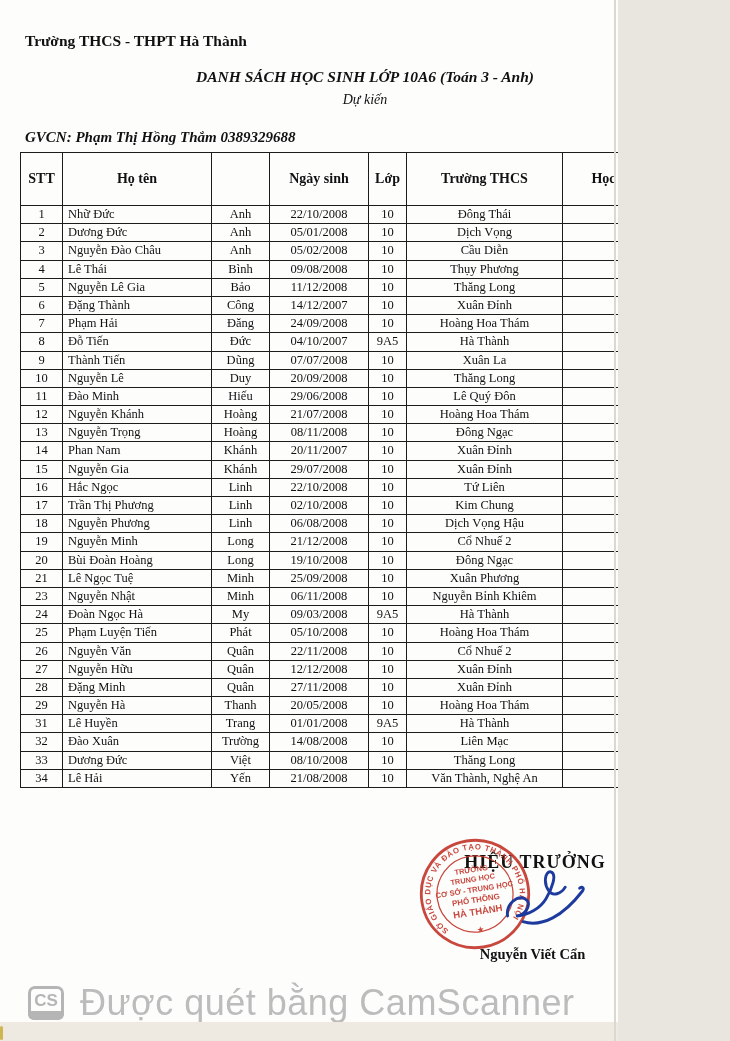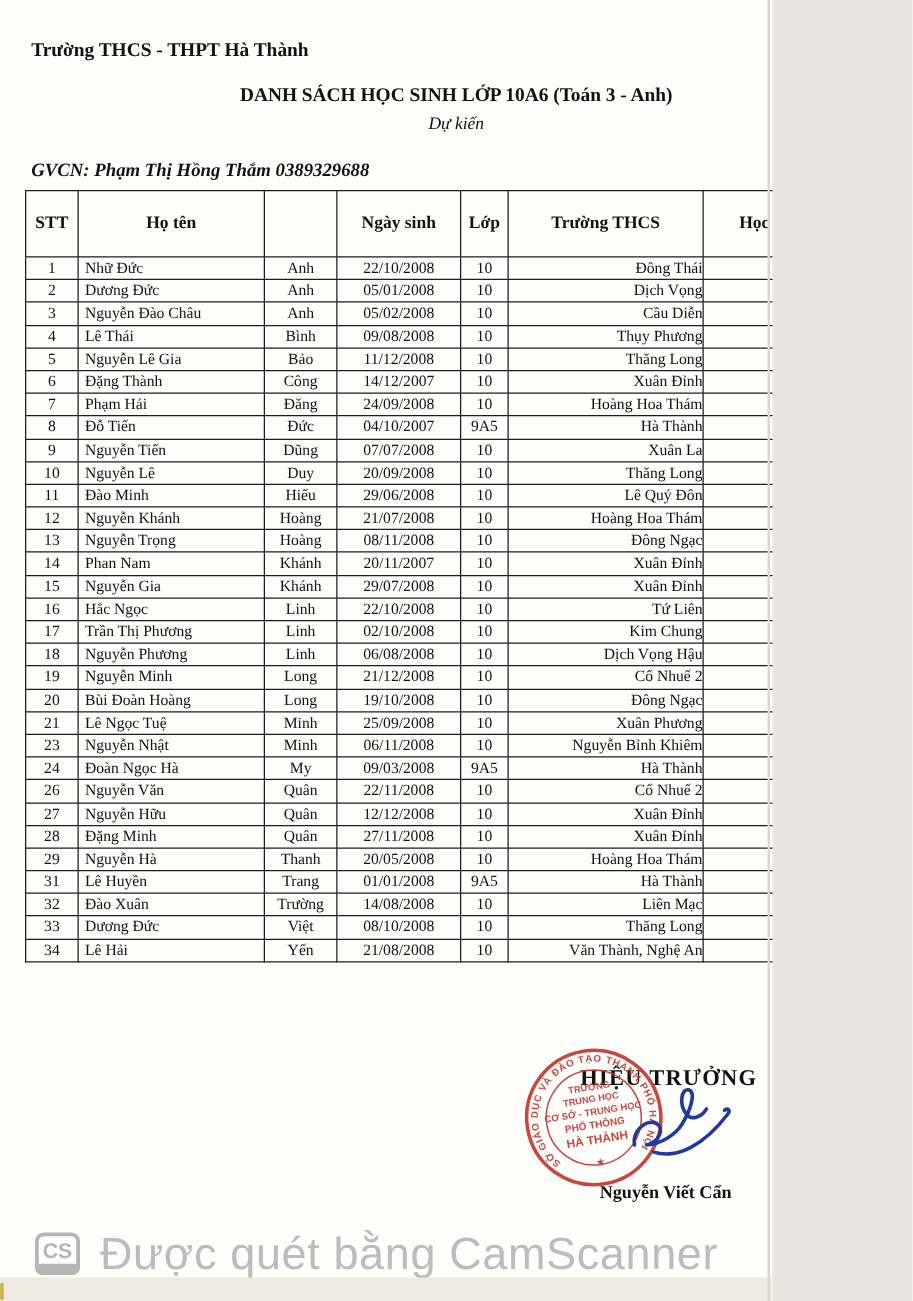--- a/index.html
+++ b/index.html
@@ -1,33 +1,33 @@
 <!DOCTYPE html>
 <html><head>
 <meta charset="utf-8">
 <style>
   html,body{margin:0;padding:0;}
   body{width:730px;height:1041px;background:#e9e6e0;font-family:"Liberation Serif","DejaVu Serif",serif;}
   .page{position:relative;width:618px;height:1041px;background:#fdfdfc;overflow:hidden;color:#111;}
 
   .school-header{position:absolute;left:25px;top:32px;font-size:15.5px;font-weight:bold;}
-  .doc-title{position:absolute;left:0;top:68px;width:730px;text-align:center;font-size:15.5px;font-weight:bold;}
+  .doc-title{position:absolute;left:0;top:68px;width:730px;text-align:center;font-size:15.5px;font-weight:bold;font-style:italic;}
   .doc-subtitle{position:absolute;left:0;top:92px;width:730px;text-align:center;font-size:14px;font-style:italic;}
   .gvcn{position:absolute;left:25px;top:129px;font-size:15px;font-weight:bold;font-style:italic;}
 
   table.student-table{position:absolute;left:20px;top:152px;width:650px;border-collapse:collapse;table-layout:fixed;}
   table.student-table th,table.student-table td{border:1.4px solid #1c1c1c;padding:0;font-size:12.5px;line-height:1.05;overflow:hidden;white-space:nowrap;}
   table.student-table th{height:52px;font-size:14px;font-weight:bold;text-align:center;}
   table.student-table td{height:17.2px;}
   .c0{width:41px;text-align:center;}
   .c1{width:148px;text-align:left;padding-left:5px !important;}
   .c2{width:57px;text-align:center;}
   .c3{width:98px;text-align:center;}
   .c4{width:37px;text-align:center;}
-  .c5{width:155px;text-align:right;}
+  .c5{width:155px;text-align:center;}
   .c6{width:114px;text-align:right;padding-right:7px !important;}
   th.c1{text-align:center;padding-left:0 !important;}
   th.c6{text-align:center;padding-right:0 !important;}
 
   .signer-title{position:absolute;left:455px;top:852px;width:160px;text-align:center;font-size:18px;font-weight:bold;letter-spacing:1px;}
   .signer-name{position:absolute;left:450px;top:946px;width:165px;text-align:center;font-size:14.5px;font-weight:bold;}
   .stamp{position:absolute;left:418px;top:837px;transform:rotate(-9deg);opacity:.92;}
   .stamp text{font-family:"Liberation Sans","DejaVu Sans",sans-serif;font-weight:bold;}
   .signature{position:absolute;left:498px;top:862px;}
 
@@ -130,21 +130,21 @@
           <td class="c0">8</td>
           <td class="c1">Đỗ Tiến</td>
           <td class="c2">Đức</td>
           <td class="c3">04/10/2007</td>
           <td class="c4">9A5</td>
           <td class="c5">Hà Thành</td>
           <td class="c6"></td>
         </tr>
         <tr>
           <td class="c0">9</td>
-          <td class="c1">Nguyễn Tiến</td>
+          <td class="c1">Thành Tiến</td>
           <td class="c2">Dũng</td>
           <td class="c3">07/07/2008</td>
           <td class="c4">10</td>
           <td class="c5">Xuân La</td>
           <td class="c6">5,000,000</td>
         </tr>
         <tr>
           <td class="c0">10</td>
           <td class="c1">Nguyễn Lê</td>
           <td class="c2">Duy</td>
@@ -261,20 +261,29 @@
           <td class="c5">Nguyễn Bỉnh Khiêm</td>
           <td class="c6"></td>
         </tr>
         <tr>
           <td class="c0">24</td>
           <td class="c1">Đoàn Ngọc Hà</td>
           <td class="c2">My</td>
           <td class="c3">09/03/2008</td>
           <td class="c4">9A5</td>
           <td class="c5">Hà Thành</td>
+          <td class="c6"></td>
+        </tr>
+        <tr>
+          <td class="c0">25</td>
+          <td class="c1">Phạm Luyện Tiến</td>
+          <td class="c2">Phát</td>
+          <td class="c3">05/10/2008</td>
+          <td class="c4">10</td>
+          <td class="c5">Hoàng Hoa Thám</td>
           <td class="c6"></td>
         </tr>
         <tr>
           <td class="c0">26</td>
           <td class="c1">Nguyễn Văn</td>
           <td class="c2">Quân</td>
           <td class="c3">22/11/2008</td>
           <td class="c4">10</td>
           <td class="c5">Cổ Nhuế 2</td>
           <td class="c6"></td>

